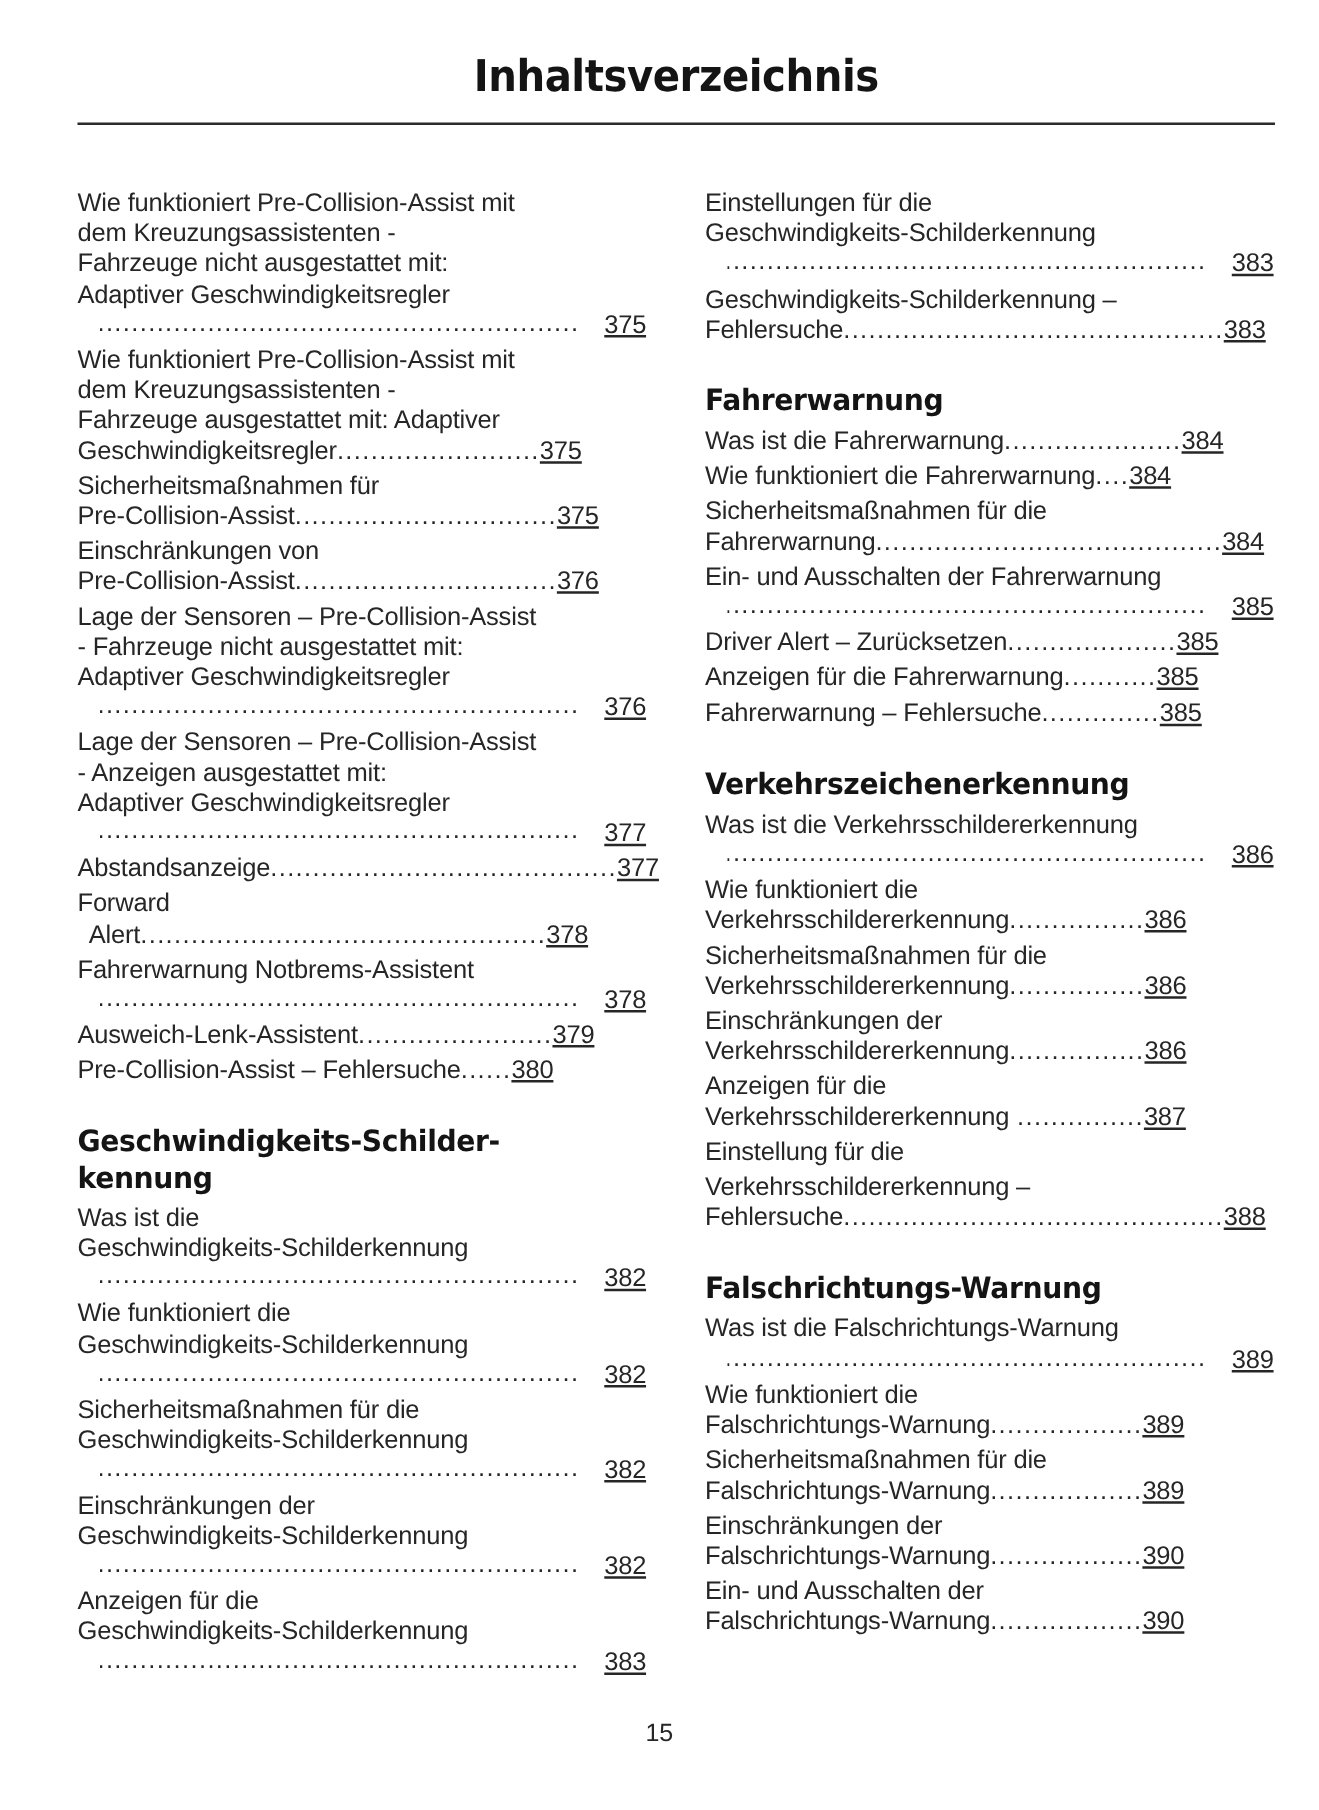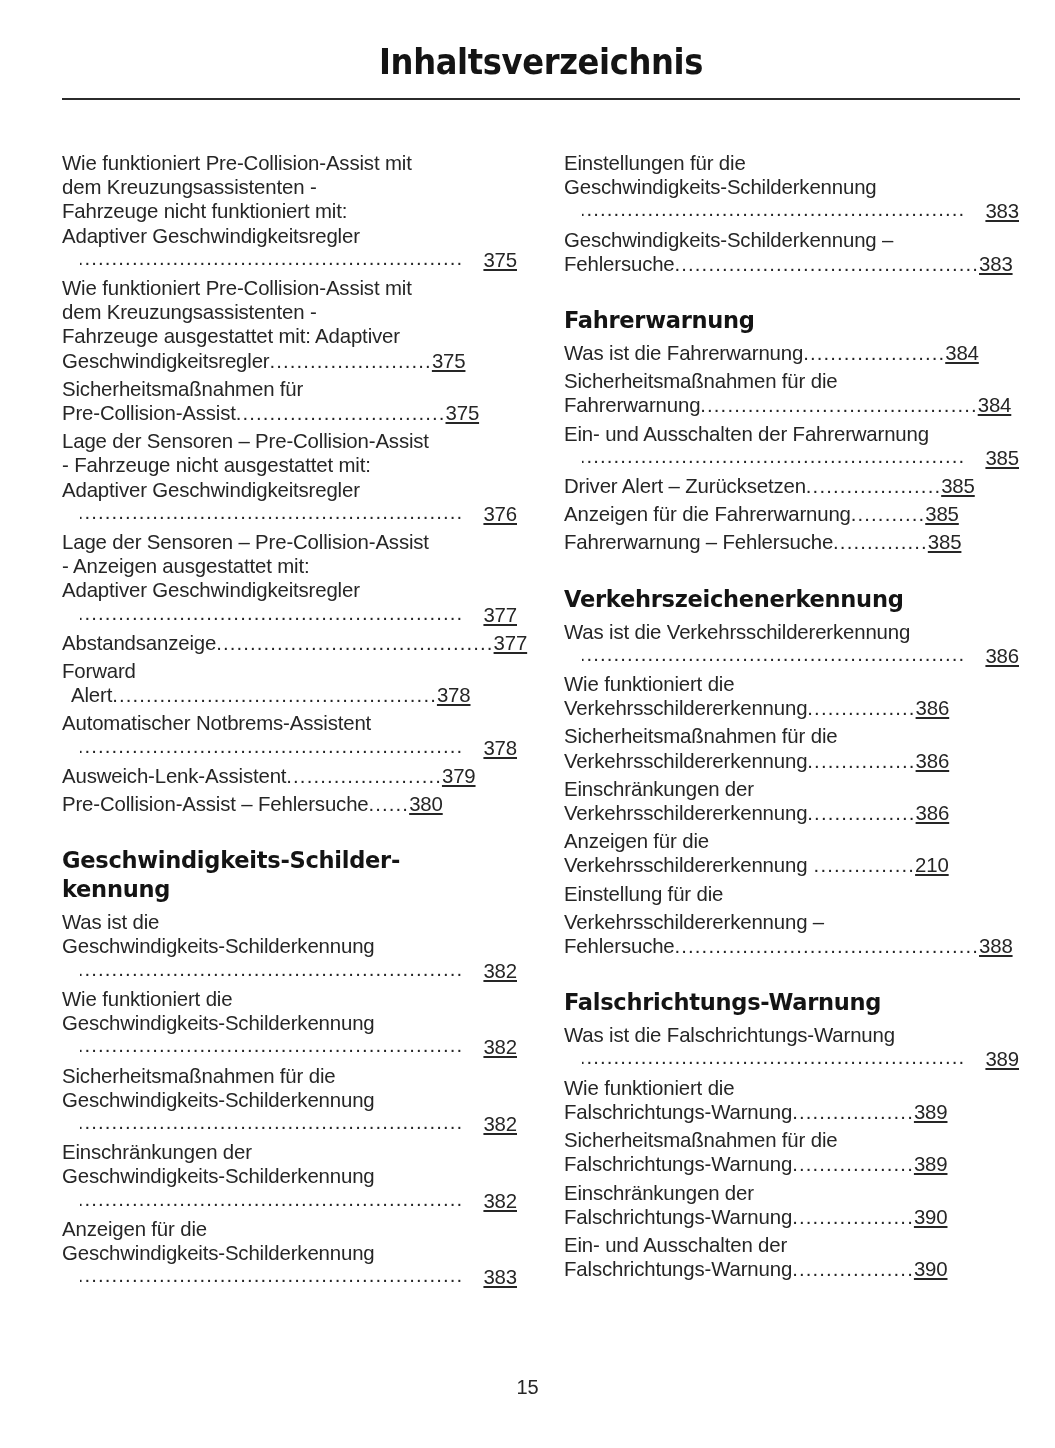--- a/index.html
+++ b/index.html
@@ -156,38 +156,42 @@
   <div class="doc-header">
     <h1 class="doc-title">Inhaltsverzeichnis</h1>
     <div class="title-rule"></div>
   </div>
 
   <div class="columns">
     <div class="toc-column" id="col-left">
         <div class="toc-entry">
           <span class="cont">Wie funktioniert Pre-Collision-Assist mit</span>
           <span class="cont">dem Kreuzungsassistenten -</span>
-          <span class="cont">Fahrzeuge nicht funktioniert mit:</span>
+          <span class="cont">Fahrzeuge nicht ausgestattet mit:</span>
           <span class="cont">Adaptiver Geschwindigkeitsregler</span>
           <div class="leader-line">
             <span class="fill">..........................................................</span>
             <span class="page-num">375</span>
           </div>
         </div>
         <div class="toc-entry">
           <span class="cont">Wie funktioniert Pre-Collision-Assist mit</span>
           <span class="cont">dem Kreuzungsassistenten -</span>
           <span class="cont">Fahrzeuge ausgestattet mit: Adaptiver</span>
           <span class="entry-inline"><span class="entry-text">Geschwindigkeitsregler</span><span class="leader-dots">........................</span><span class="page-num">375</span></span>
         </div>
         <div class="toc-entry">
           <span class="cont">Sicherheitsmaßnahmen für</span>
           <span class="entry-inline"><span class="entry-text">Pre-Collision-Assist</span><span class="leader-dots">...............................</span><span class="page-num">375</span></span>
         </div>
         <div class="toc-entry">
+          <span class="cont">Einschränkungen von</span>
+          <span class="entry-inline"><span class="entry-text">Pre-Collision-Assist</span><span class="leader-dots">...............................</span><span class="page-num">376</span></span>
+        </div>
+        <div class="toc-entry">
           <span class="cont">Lage der Sensoren – Pre-Collision-Assist</span>
           <span class="cont">- Fahrzeuge nicht ausgestattet mit:</span>
           <span class="cont">Adaptiver Geschwindigkeitsregler</span>
           <div class="leader-line">
             <span class="fill">..........................................................</span>
             <span class="page-num">376</span>
           </div>
         </div>
         <div class="toc-entry">
           <span class="cont">Lage der Sensoren – Pre-Collision-Assist</span>
@@ -198,21 +202,21 @@
             <span class="page-num">377</span>
           </div>
         </div>
         <div class="toc-entry">
           <span class="entry-inline"><span class="entry-text">Abstandsanzeige</span><span class="leader-dots">.........................................</span><span class="page-num">377</span></span>
         </div>
         <div class="toc-entry">
           <span class="entry-inline"><span class="entry-text">Forward Alert</span><span class="leader-dots">................................................</span><span class="page-num">378</span></span>
         </div>
         <div class="toc-entry">
-          <span class="cont">Automatischer Notbrems-Assistent</span>
+          <span class="cont">Fahrerwarnung Notbrems-Assistent</span>
           <div class="leader-line">
             <span class="fill">..........................................................</span>
             <span class="page-num">378</span>
           </div>
         </div>
         <div class="toc-entry">
           <span class="entry-inline"><span class="entry-text">Ausweich-Lenk-Assistent</span><span class="leader-dots">.......................</span><span class="page-num">379</span></span>
         </div>
         <div class="toc-entry">
           <span class="entry-inline"><span class="entry-text">Pre-Collision-Assist – Fehlersuche</span><span class="leader-dots">......</span><span class="page-num">380</span></span>
@@ -279,20 +283,23 @@
         </div>
         <div class="heading-spacer-top"></div>
         <div class="section-heading">
           <span class="cont">Fahrerwarnung</span>
         </div>
         <div class="heading-spacer-bottom"></div>
         <div class="toc-entry">
           <span class="entry-inline"><span class="entry-text">Was ist die Fahrerwarnung</span><span class="leader-dots">.....................</span><span class="page-num">384</span></span>
         </div>
         <div class="toc-entry">
+          <span class="entry-inline"><span class="entry-text">Wie funktioniert die Fahrerwarnung</span><span class="leader-dots">....</span><span class="page-num">384</span></span>
+        </div>
+        <div class="toc-entry">
           <span class="cont">Sicherheitsmaßnahmen für die</span>
           <span class="entry-inline"><span class="entry-text">Fahrerwarnung</span><span class="leader-dots">.........................................</span><span class="page-num">384</span></span>
         </div>
         <div class="toc-entry">
           <span class="cont">Ein- und Ausschalten der Fahrerwarnung</span>
           <div class="leader-line">
             <span class="fill">..........................................................</span>
             <span class="page-num">385</span>
           </div>
         </div>
@@ -324,21 +331,21 @@
         <div class="toc-entry">
           <span class="cont">Sicherheitsmaßnahmen für die</span>
           <span class="entry-inline"><span class="entry-text">Verkehrsschildererkennung</span><span class="leader-dots">................</span><span class="page-num">386</span></span>
         </div>
         <div class="toc-entry">
           <span class="cont">Einschränkungen der</span>
           <span class="entry-inline"><span class="entry-text">Verkehrsschildererkennung</span><span class="leader-dots">................</span><span class="page-num">386</span></span>
         </div>
         <div class="toc-entry">
           <span class="cont">Anzeigen für die</span>
-          <span class="entry-inline"><span class="entry-text">Verkehrsschildererkennung</span><span class="leader-dots"> ...............</span><span class="page-num">210</span></span>
+          <span class="entry-inline"><span class="entry-text">Verkehrsschildererkennung</span><span class="leader-dots"> ...............</span><span class="page-num">387</span></span>
         </div>
         <div class="toc-entry">
           <span class="cont">Einstellung für die</span>
         </div>
         <div class="toc-entry">
           <span class="cont">Verkehrsschildererkennung –</span>
           <span class="entry-inline"><span class="entry-text">Fehlersuche</span><span class="leader-dots">.............................................</span><span class="page-num">388</span></span>
         </div>
         <div class="heading-spacer-top"></div>
         <div class="section-heading">

